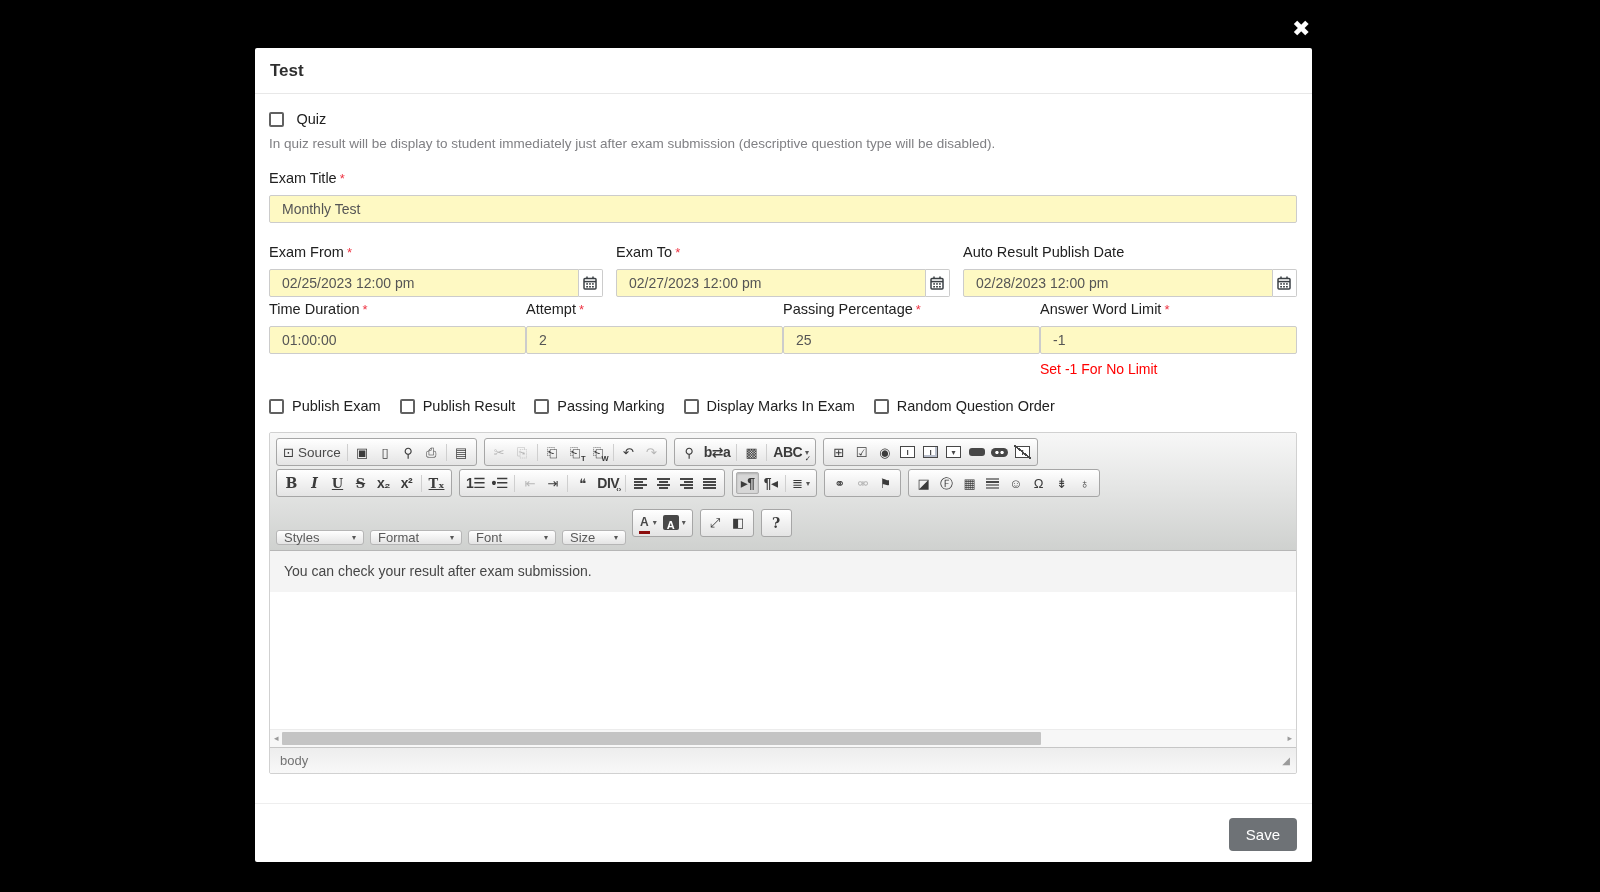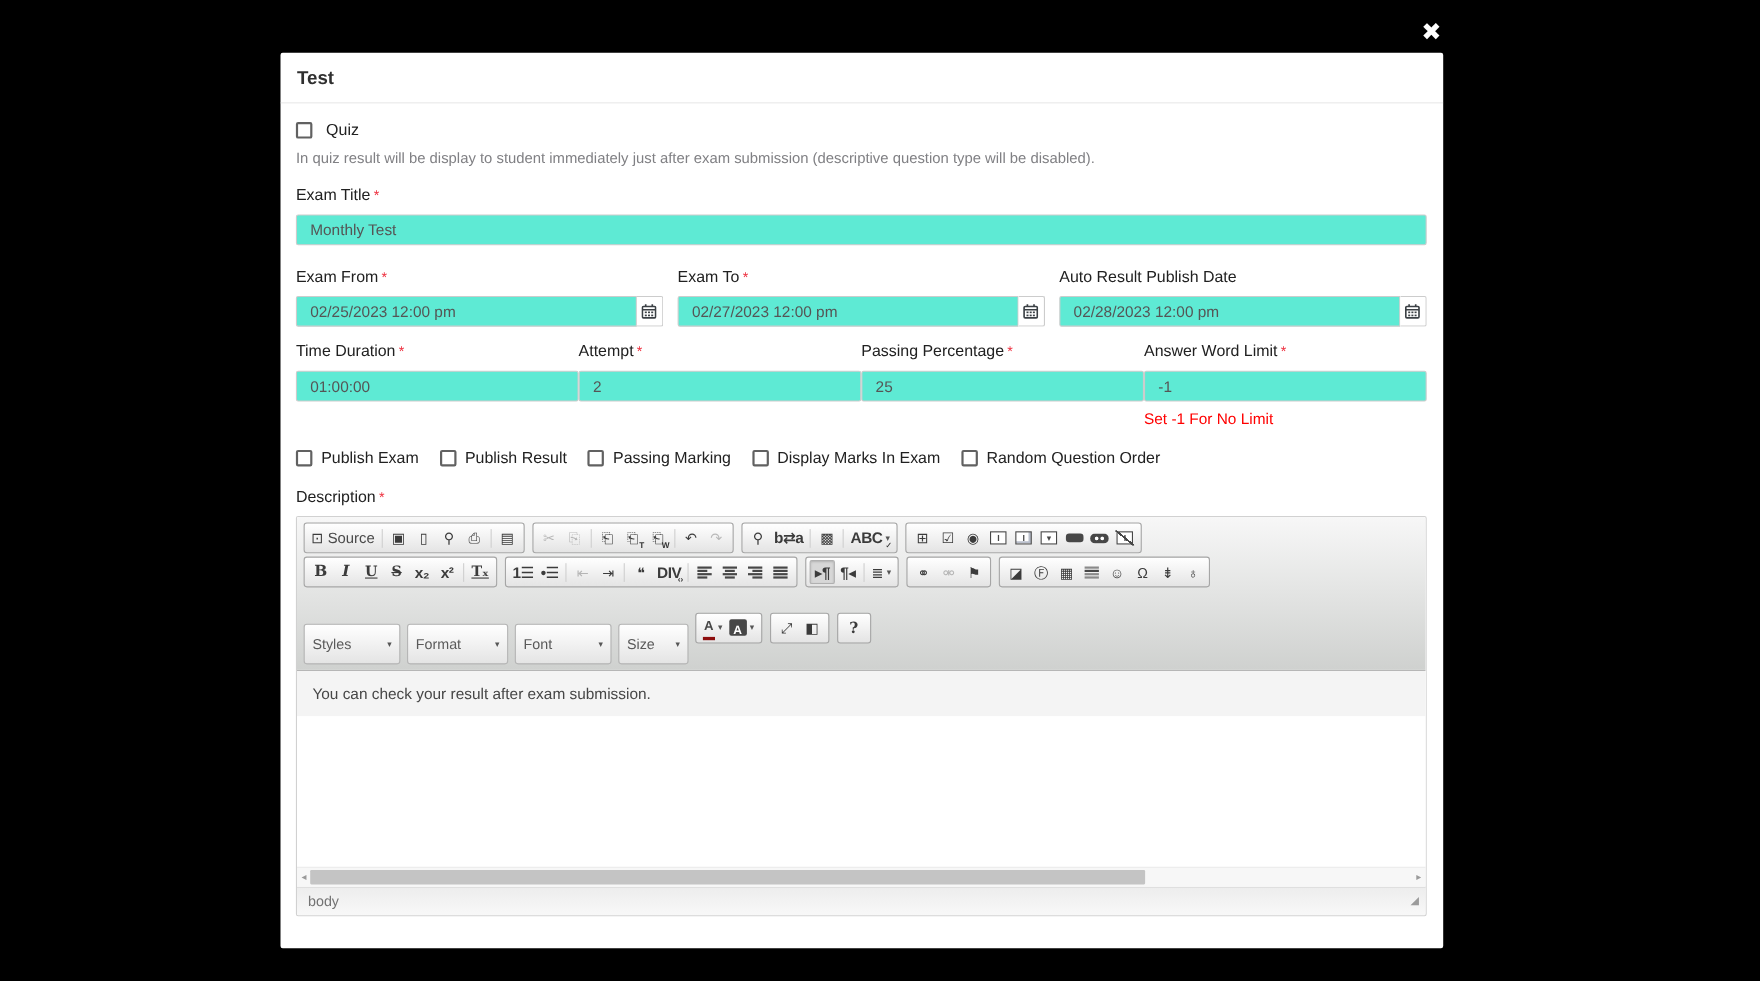--- a/index.html
+++ b/index.html
@@ -15,24 +15,24 @@
 
   .req { color:var(--accent_red,#ee3342); margin-left:3px; font-size:13px; }
   .lbl { font-size:14.5px; color:#212121; display:inline-block; }
   .lbl-row { margin-bottom:8px; }
 
   .chk { appearance:none; -webkit-appearance:none; width:15px; height:15px; border:2px solid #616161; border-radius:2px; background:#fff; vertical-align:-3px; margin-right:8px; cursor:pointer; }
   .chk-lbl { font-size:14.5px; color:#212121; }
 
   .help-txt { font-size:13.5px; color:#808084; margin:8px 0 18px; }
 
-  input.txt { width:100%; height:28px; border:1px solid #ccc; border-radius:2px; font-size:14px; color:#555; padding:0 12px; outline:none; background:#5eead4; font-family:inherit; }
+  input.txt { width:100%; height:28px; border:1px solid #ccc; border-radius:2px; font-size:14px; color:#555; padding:0 12px; outline:none; background:#fef9c3; font-family:inherit; }
 
   .sect { margin-bottom:20px; }
-  .grid3 { display:grid; grid-template-columns:1fr 1fr 1fr; gap:13px; margin-bottom:14px; }
+  .grid3 { display:grid; grid-template-columns:1fr 1fr 1fr; gap:13px; margin-bottom:3px; }
   .grid4 { display:grid; grid-template-columns:1fr 1fr 1fr 1fr; gap:0; margin-bottom:4px; }
   .dategrp { display:flex; }
   .dategrp input { border-radius:2px 0 0 2px; }
   .addon { width:26px; height:28px; border:1px solid #ccc; border-left:none; border-radius:0 2px 2px 0; display:flex; align-items:center; justify-content:center; background:#fff; cursor:pointer; }
   .hint-red { color:var(--hint_red,#f00); font-size:14px; margin-top:7px; }
 
   .opt-row { display:flex; gap:19px; margin:20px 0 17px; }
   .opt { white-space:nowrap; }
 
   
@@ -65,21 +65,21 @@
   .al-center { background-position:0 0,2px 3px,0 6px,2px 9px; }
   .al-right  { background-position:0 0,right 3px,0 6px,right 9px; }
   .al-just   { background-size:13px 2px,13px 2px,13px 2px,13px 2px; background-position:0 0,0 3px,0 6px,0 9px; }
   .al-hr     { background-image:linear-gradient(#8a8a8a,#8a8a8a),linear-gradient(#474747,#474747),linear-gradient(#8a8a8a,#8a8a8a),linear-gradient(#8a8a8a,#8a8a8a); background-position:0 0,0 3px,0 6px,0 9px; background-size:13px 2px,13px 2px,13px 2px,13px 2px; }
   .txtcolor { border-bottom:3px solid #8c0d0d; padding:0 1px 1px; }
   .txtcolor::after { content:"A"; font-size:12px; font-weight:bold; color:#474747; }
   .bgcolor { background:#474747; border-radius:2px; width:16px; height:15px; text-align:center; }
   .bgcolor::after { content:"A"; font-size:11px; font-weight:bold; color:#fff; line-height:15px; }
   .btnrect { width:16px; height:8px; background:#474747; border-radius:3px; }
   .pillrect { width:17px; height:9px; border-radius:5px; background:radial-gradient(circle at 35% 50%,#fff 1.3px,transparent 2px),radial-gradient(circle at 65% 50%,#fff 1.3px,transparent 2px),#474747; }
-  .tb-combo { display:inline-flex; align-items:center; justify-content:space-between; height:37px; padding:0 7px; border:1px solid #b6b6b6; border-radius:3px; background:linear-gradient(#fff,#e4e4e4); color:#5a5a5a; font-size:13px; cursor:pointer;margin-top:30px; }
+  .tb-combo { display:inline-flex; align-items:center; justify-content:space-between; height:15px; padding:0 7px; border:1px solid #b6b6b6; border-radius:3px; background:linear-gradient(#fff,#e4e4e4); color:#5a5a5a; font-size:13px; cursor:pointer;margin-top:30px; }
 
   .ed-content { height:178px; background:#fff; overflow:hidden; cursor:text; }
   .ed-para { background:#f4f4f4; padding:12px 14px 13px; font-size:14px; color:#464646; }
   .ed-hscroll { height:18px; background:#f7f7f7; border-top:1px solid #ececec; position:relative; }
   .ed-hscroll .arr { position:absolute; top:3px; font-size:9px; color:#9a9a9a; cursor:pointer; }
   .arr.l { left:4px; } .arr.r { right:4px; }
   .ed-thumb { position:absolute; left:12px; top:2px; height:13px; width:74%; background:#c4c4c4; border-radius:1px; cursor:pointer; }
   .ed-status { height:26px; border-top:1px solid #c6c6c6; background:linear-gradient(#ededed,#f8f8f8); display:flex; align-items:center; justify-content:space-between; padding:0 6px 0 10px; border-radius:0 0 2px 2px; }
   .ed-path { font-size:13px; color:#737373; }
   .ed-grip { font-size:10px; color:#9b9b9b; cursor:nwse-resize; }
@@ -232,23 +232,20 @@
         <input type="checkbox" class="chk" style=""><span class="chk-lbl">Passing Marking</span>
       </span>
       <span class="opt">
         <input type="checkbox" class="chk" style=""><span class="chk-lbl">Display Marks In Exam</span>
       </span>
       <span class="opt">
         <input type="checkbox" class="chk" style=""><span class="chk-lbl">Random Question Order</span>
       </span>
     </div>
 
-    <div class="lbl-row">
-      <span class="lbl">Description</span><span class="req">*</span>
-    </div>
 
     <div class="editor">
       <div class="tbar">
           <div class="tb-row">
             <span class="tb-group">
               <span class="tb-btn">
                 <span class="glyph">⊡</span>
                 <span class="btxt">Source</span>
               </span>
               <span class="tb-sep"></span>

